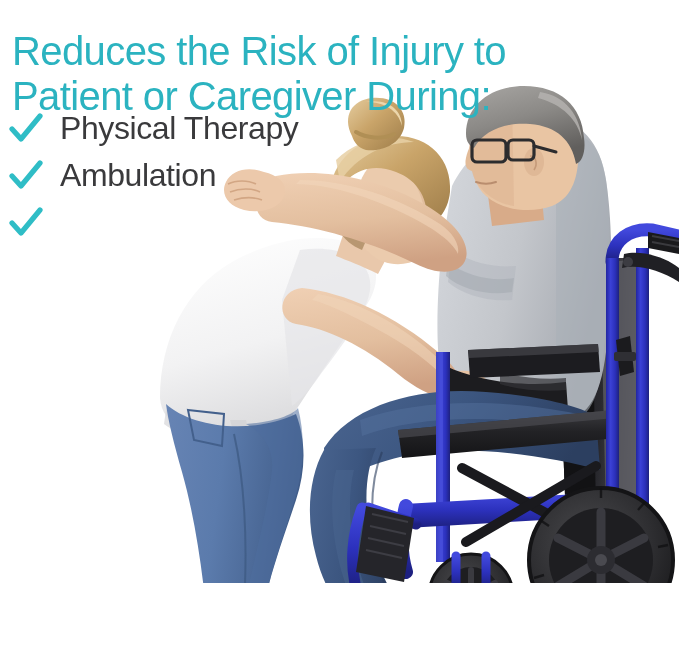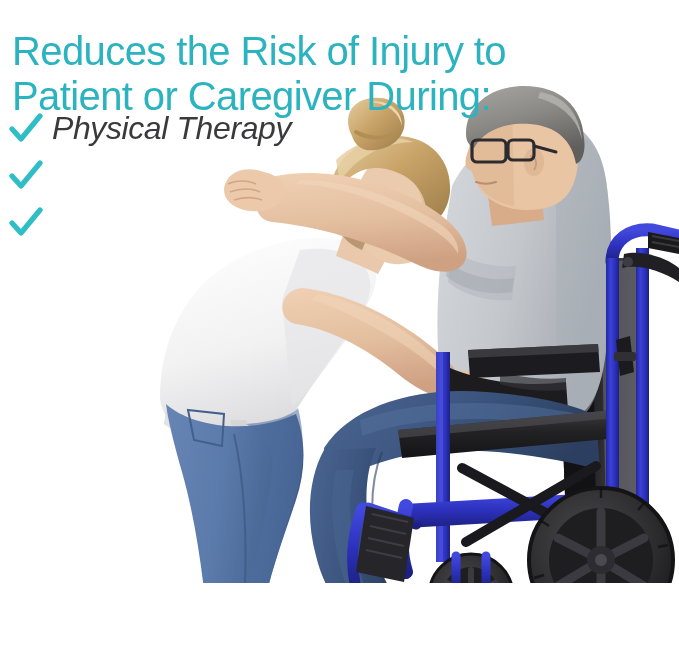--- a/index.html
+++ b/index.html
@@ -53,23 +53,22 @@
     flex: 0 0 40px;
     display: block;
   }
   .bullet-label {
     color: #3a3a3c;
     font-family: "Liberation Sans", sans-serif;
     font-size: 32px;
     line-height: 34px;
     font-weight: 400;
     letter-spacing: -0.4px;
-    margin-left: 6px;
+    margin-left: 14px;
     white-space: nowrap;
-    font-style: italic;
   }
 
   
   .photo {
     position: absolute;
     left: 0;
     top: 0;
     width: 679px;
     height: 665px;
     z-index: 2;
@@ -474,20 +473,21 @@
       <svg class="check-icon" viewBox="0 0 40 40">
         <path d="M6 21 L15 31 L34 8" fill="none" stroke="#2FBDC6" stroke-width="5.2" stroke-linecap="round" stroke-linejoin="round"></path>
       </svg>
       <span class="bullet-label">Physical Therapy</span>
     </li>
 
     <li class="bullet-row">
       <svg class="check-icon" viewBox="0 0 40 40">
         <path d="M6 21 L15 31 L34 8" fill="none" stroke="#2FBDC6" stroke-width="5.2" stroke-linecap="round" stroke-linejoin="round"></path>
       </svg>
+      <span class="bullet-label">Ambulation</span>
     </li>
 
     <li class="bullet-row">
       <svg class="check-icon" viewBox="0 0 40 40">
         <path d="M6 21 L15 31 L34 8" fill="none" stroke="#2FBDC6" stroke-width="5.2" stroke-linecap="round" stroke-linejoin="round"></path>
       </svg>
     </li>
   </ul>
 
 </div>

